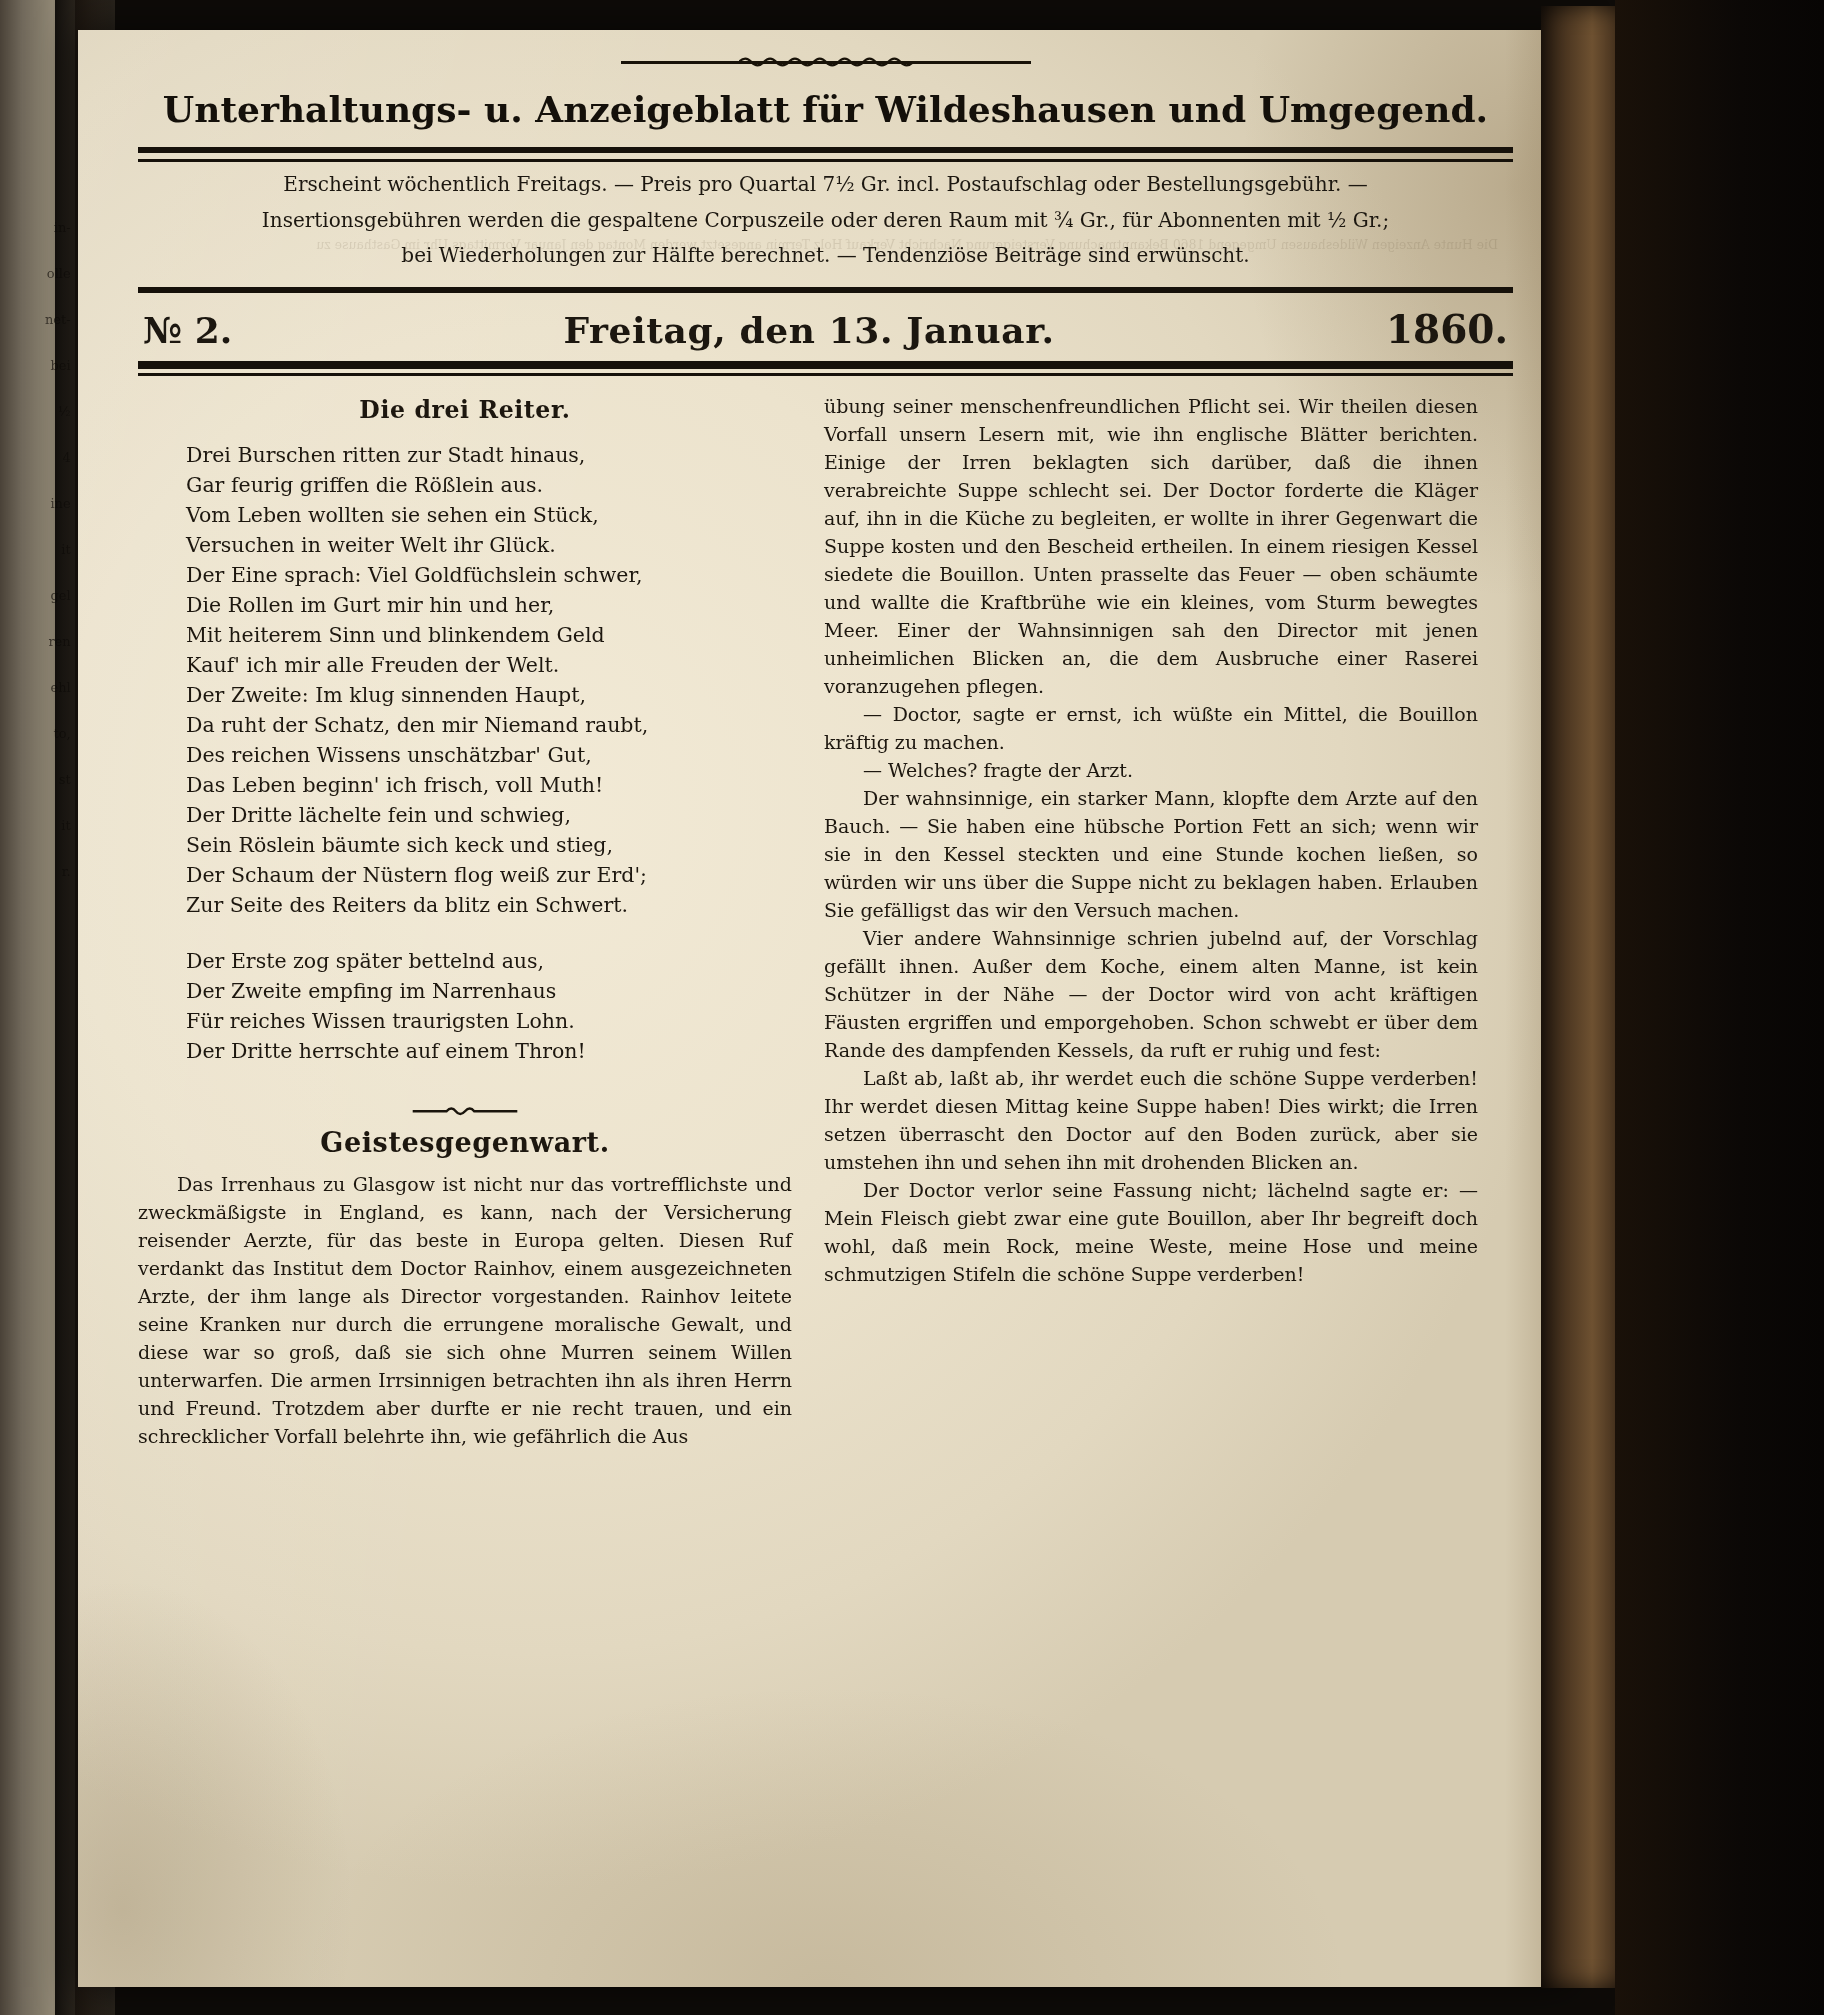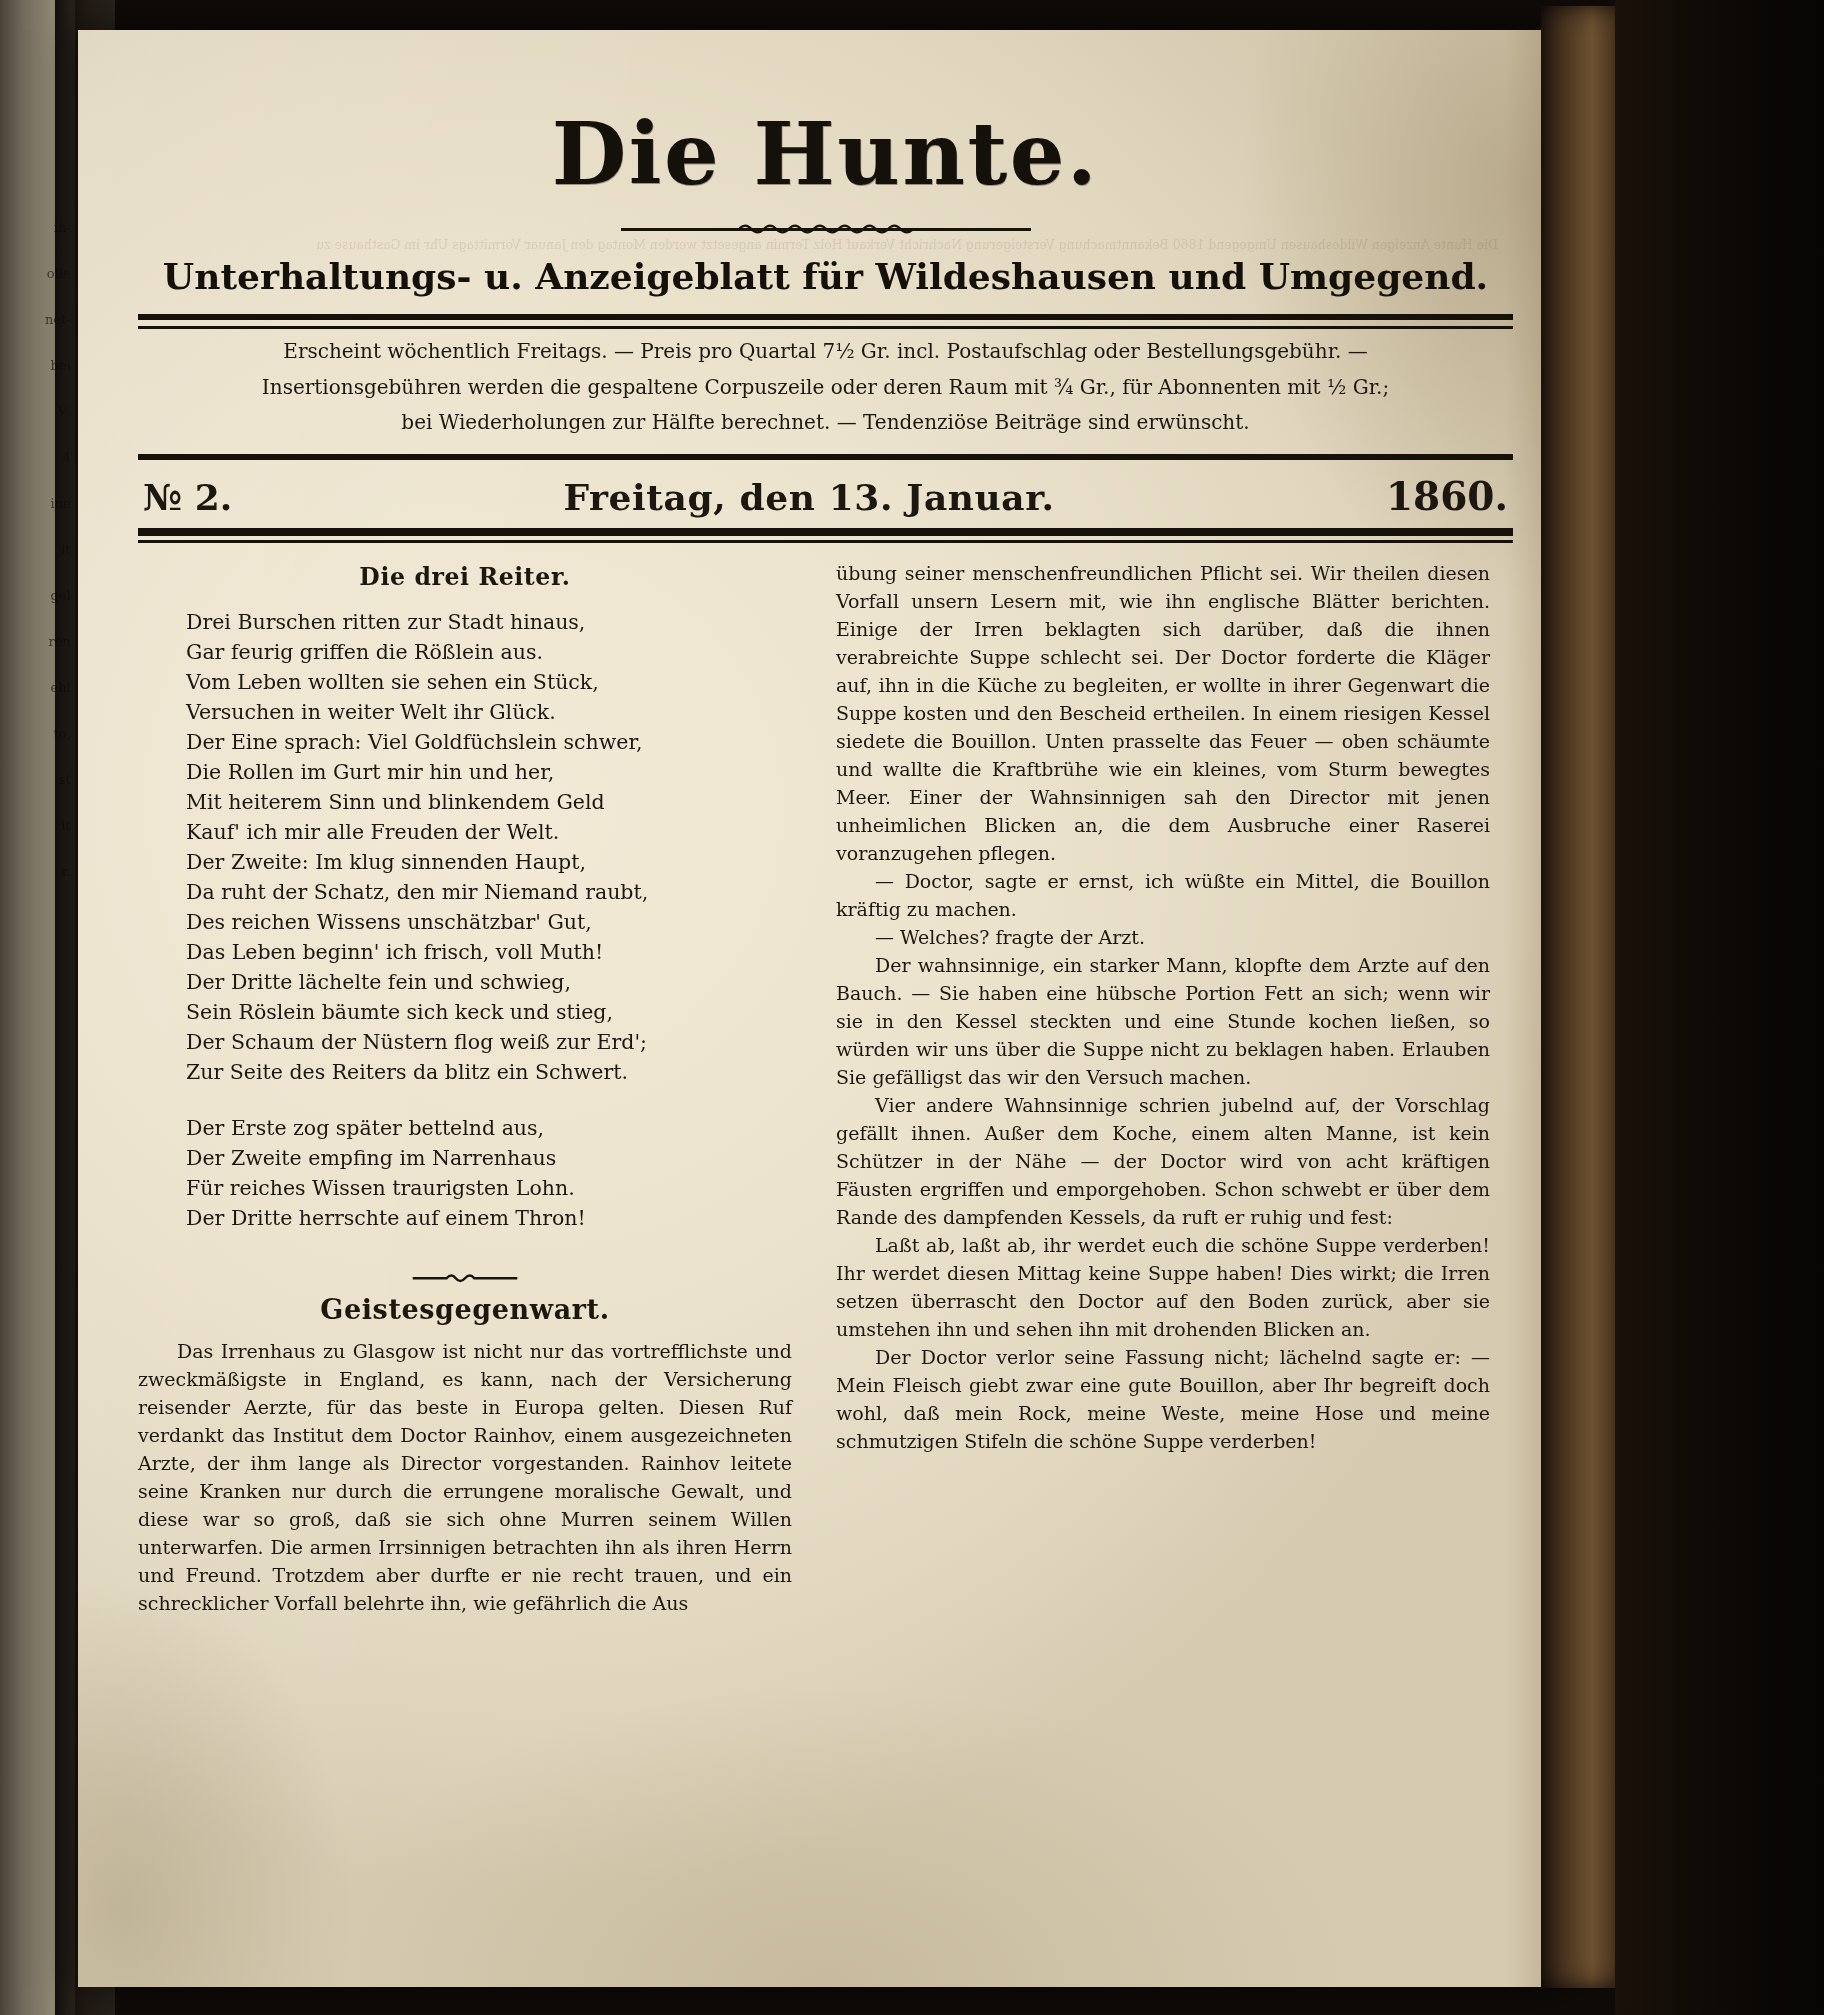--- a/index.html
+++ b/index.html
@@ -202,21 +202,21 @@
   .issue-year {
     font-size: 39px;
     font-weight: 700;
   }
   .rule-double-a { height: 7.5px; background:#16110a; margin-top: 8.7px; }
   .rule-double-b { height: 3.1px;  background:#16110a; margin-top: 4.3px; margin-bottom: 16px;}
 
   
   .cols {
     display: flex;
-    gap: 44px;
+    gap: 32px;
     position: relative;
   }
   .cols::before {
     content: "";
     position: absolute;
     left: 50%;
     top: 2.5px;
     bottom: 75px;
     width: 1.9px;
     background: rgba(30,24,14,0);
@@ -285,21 +285,20 @@
   </div>
 
   <div class="gutter"></div>
 
   <div class="page">
     <div class="bleed">Die Hunte Anzeigen Wildeshausen Umgegend 1860 Bekanntmachung Versteigerung Nachricht Verkauf Holz Termin angesetzt werden Montag den Januar Vormittags Uhr im Gasthause zu</div>
     <div class="right-edge"></div>
 
     <div class="content">
 
-      <div class="masthead-title">Die Hunte.</div>
 
       <div class="wave-rule">
         <div class="ln"></div>
         <div class="wv">
           <svg width="174" height="16" viewBox="0 0 280 26" preserveAspectRatio="none">
             <path d="M0 13 q 10 -11 20 0 t 20 0 t 20 0 t 20 0 t 20 0 t 20 0 t 20 0 t 20 0 t 20 0 t 20 0 t 20 0 t 20 0 t 20 0 t 20 0" fill="none" stroke="#181208" stroke-width="4"></path>
           </svg>
         </div>
       </div>
 

